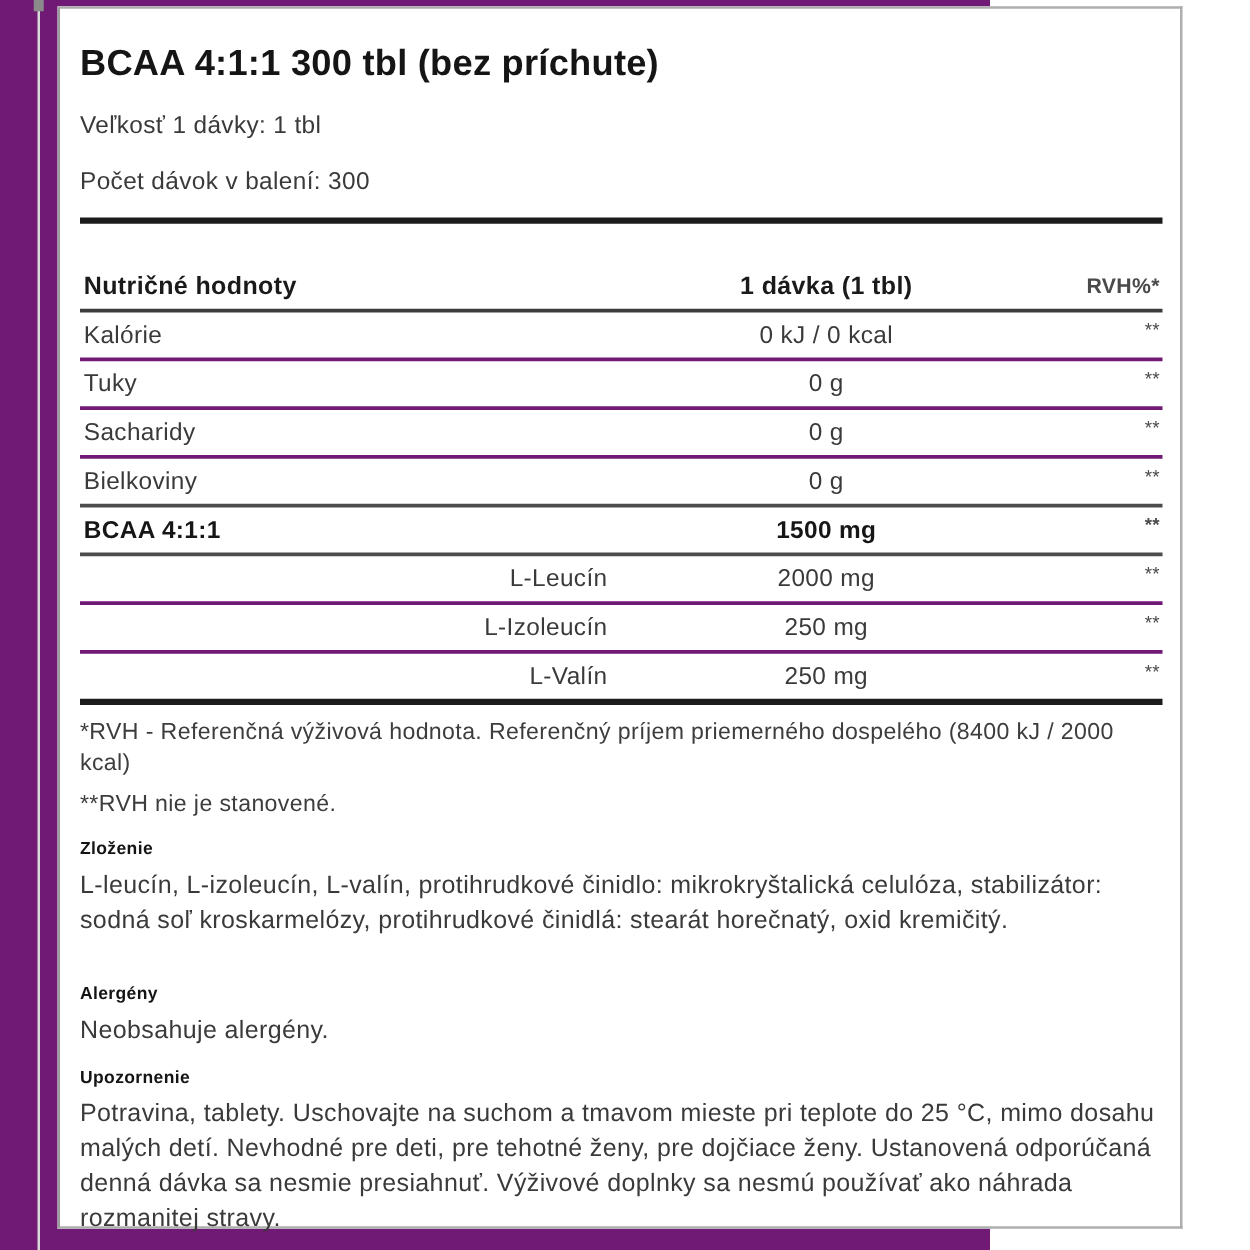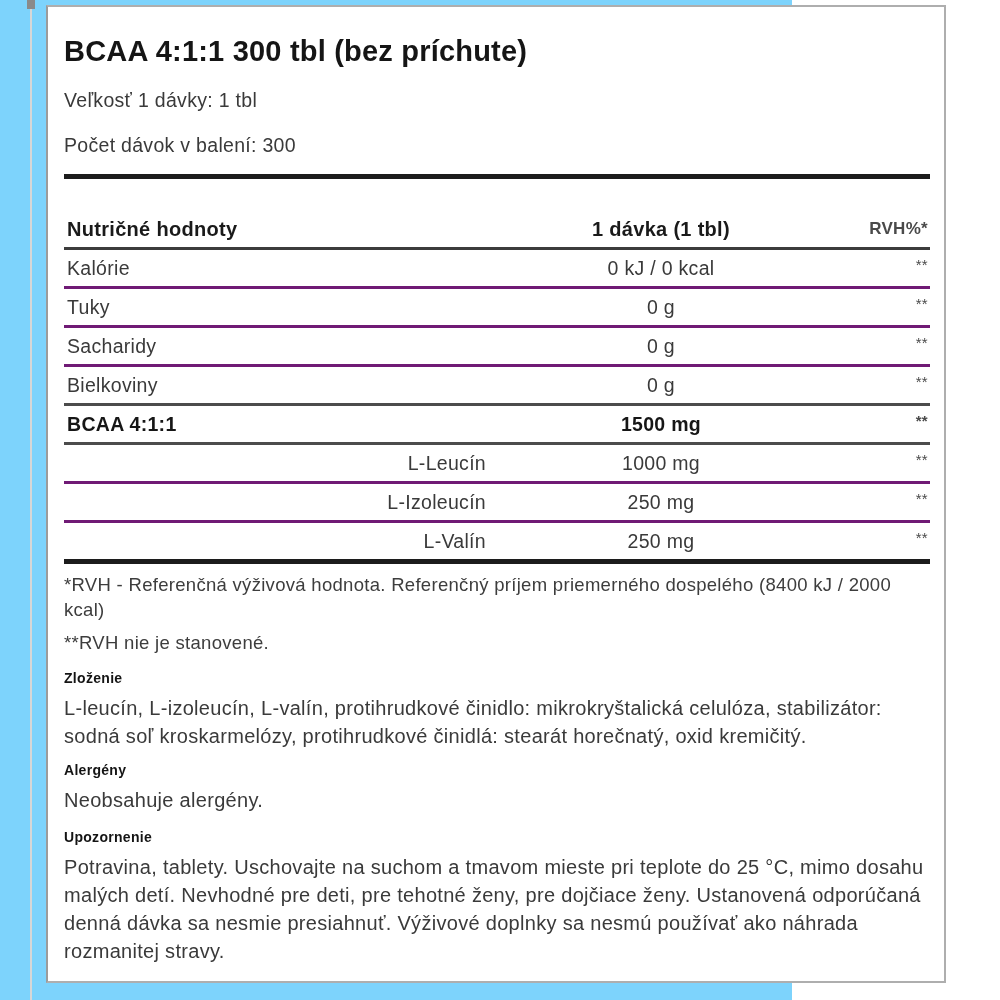--- a/index.html
+++ b/index.html
@@ -9,21 +9,21 @@
     width: 1000px;
     height: 1000px;
     font-family: "Liberation Sans", sans-serif;
     color: #333333;
     overflow: hidden;
   }
   .canvas {
     position: relative;
     width: 792px;
     height: 1000px;
-    background: #7dd3fc;
+    background: #701a75;
   }
   
   .edge-line {
     position: absolute;
     left: 30px; top: 0; bottom: 0;
     width: 2px;
     background: #d7d7d7;
   }
   .edge-tick {
     position: absolute;
@@ -96,21 +96,21 @@
   }
   .footnote.second { }
 
   .section-heading {
     margin: 15px 0 0 0;
     font-size: 14px;
     font-weight: 700;
     color: #141414;
     letter-spacing: 0.3px;
   }
-  .section-heading.spaced { margin-top: 12px; }
+  .section-heading.spaced { margin-top: 36px; }
   .section-body {
     margin: 8px 0 0 0;
     font-size: 20px;
     line-height: 28px;
     color: #3a3a3a;
     letter-spacing: 0.3px;
     max-width: 876px;
   }
 </style>
 </head>
@@ -160,21 +160,21 @@
       </div>
 
       <div class="row sep-dark bold">
         <span class="c-name">BCAA 4:1:1</span>
         <span class="c-val">1500 mg</span>
         <span class="c-rvh">**</span>
       </div>
 
       <div class="row sep-dark indent">
         <span class="c-name">L-Leucín</span>
-        <span class="c-val">1000 mg</span>
+        <span class="c-val">2000 mg</span>
         <span class="c-rvh">**</span>
       </div>
 
       <div class="row sep-light indent">
         <span class="c-name">L-Izoleucín</span>
         <span class="c-val">250 mg</span>
         <span class="c-rvh">**</span>
       </div>
 
       <div class="row sep-light indent">

